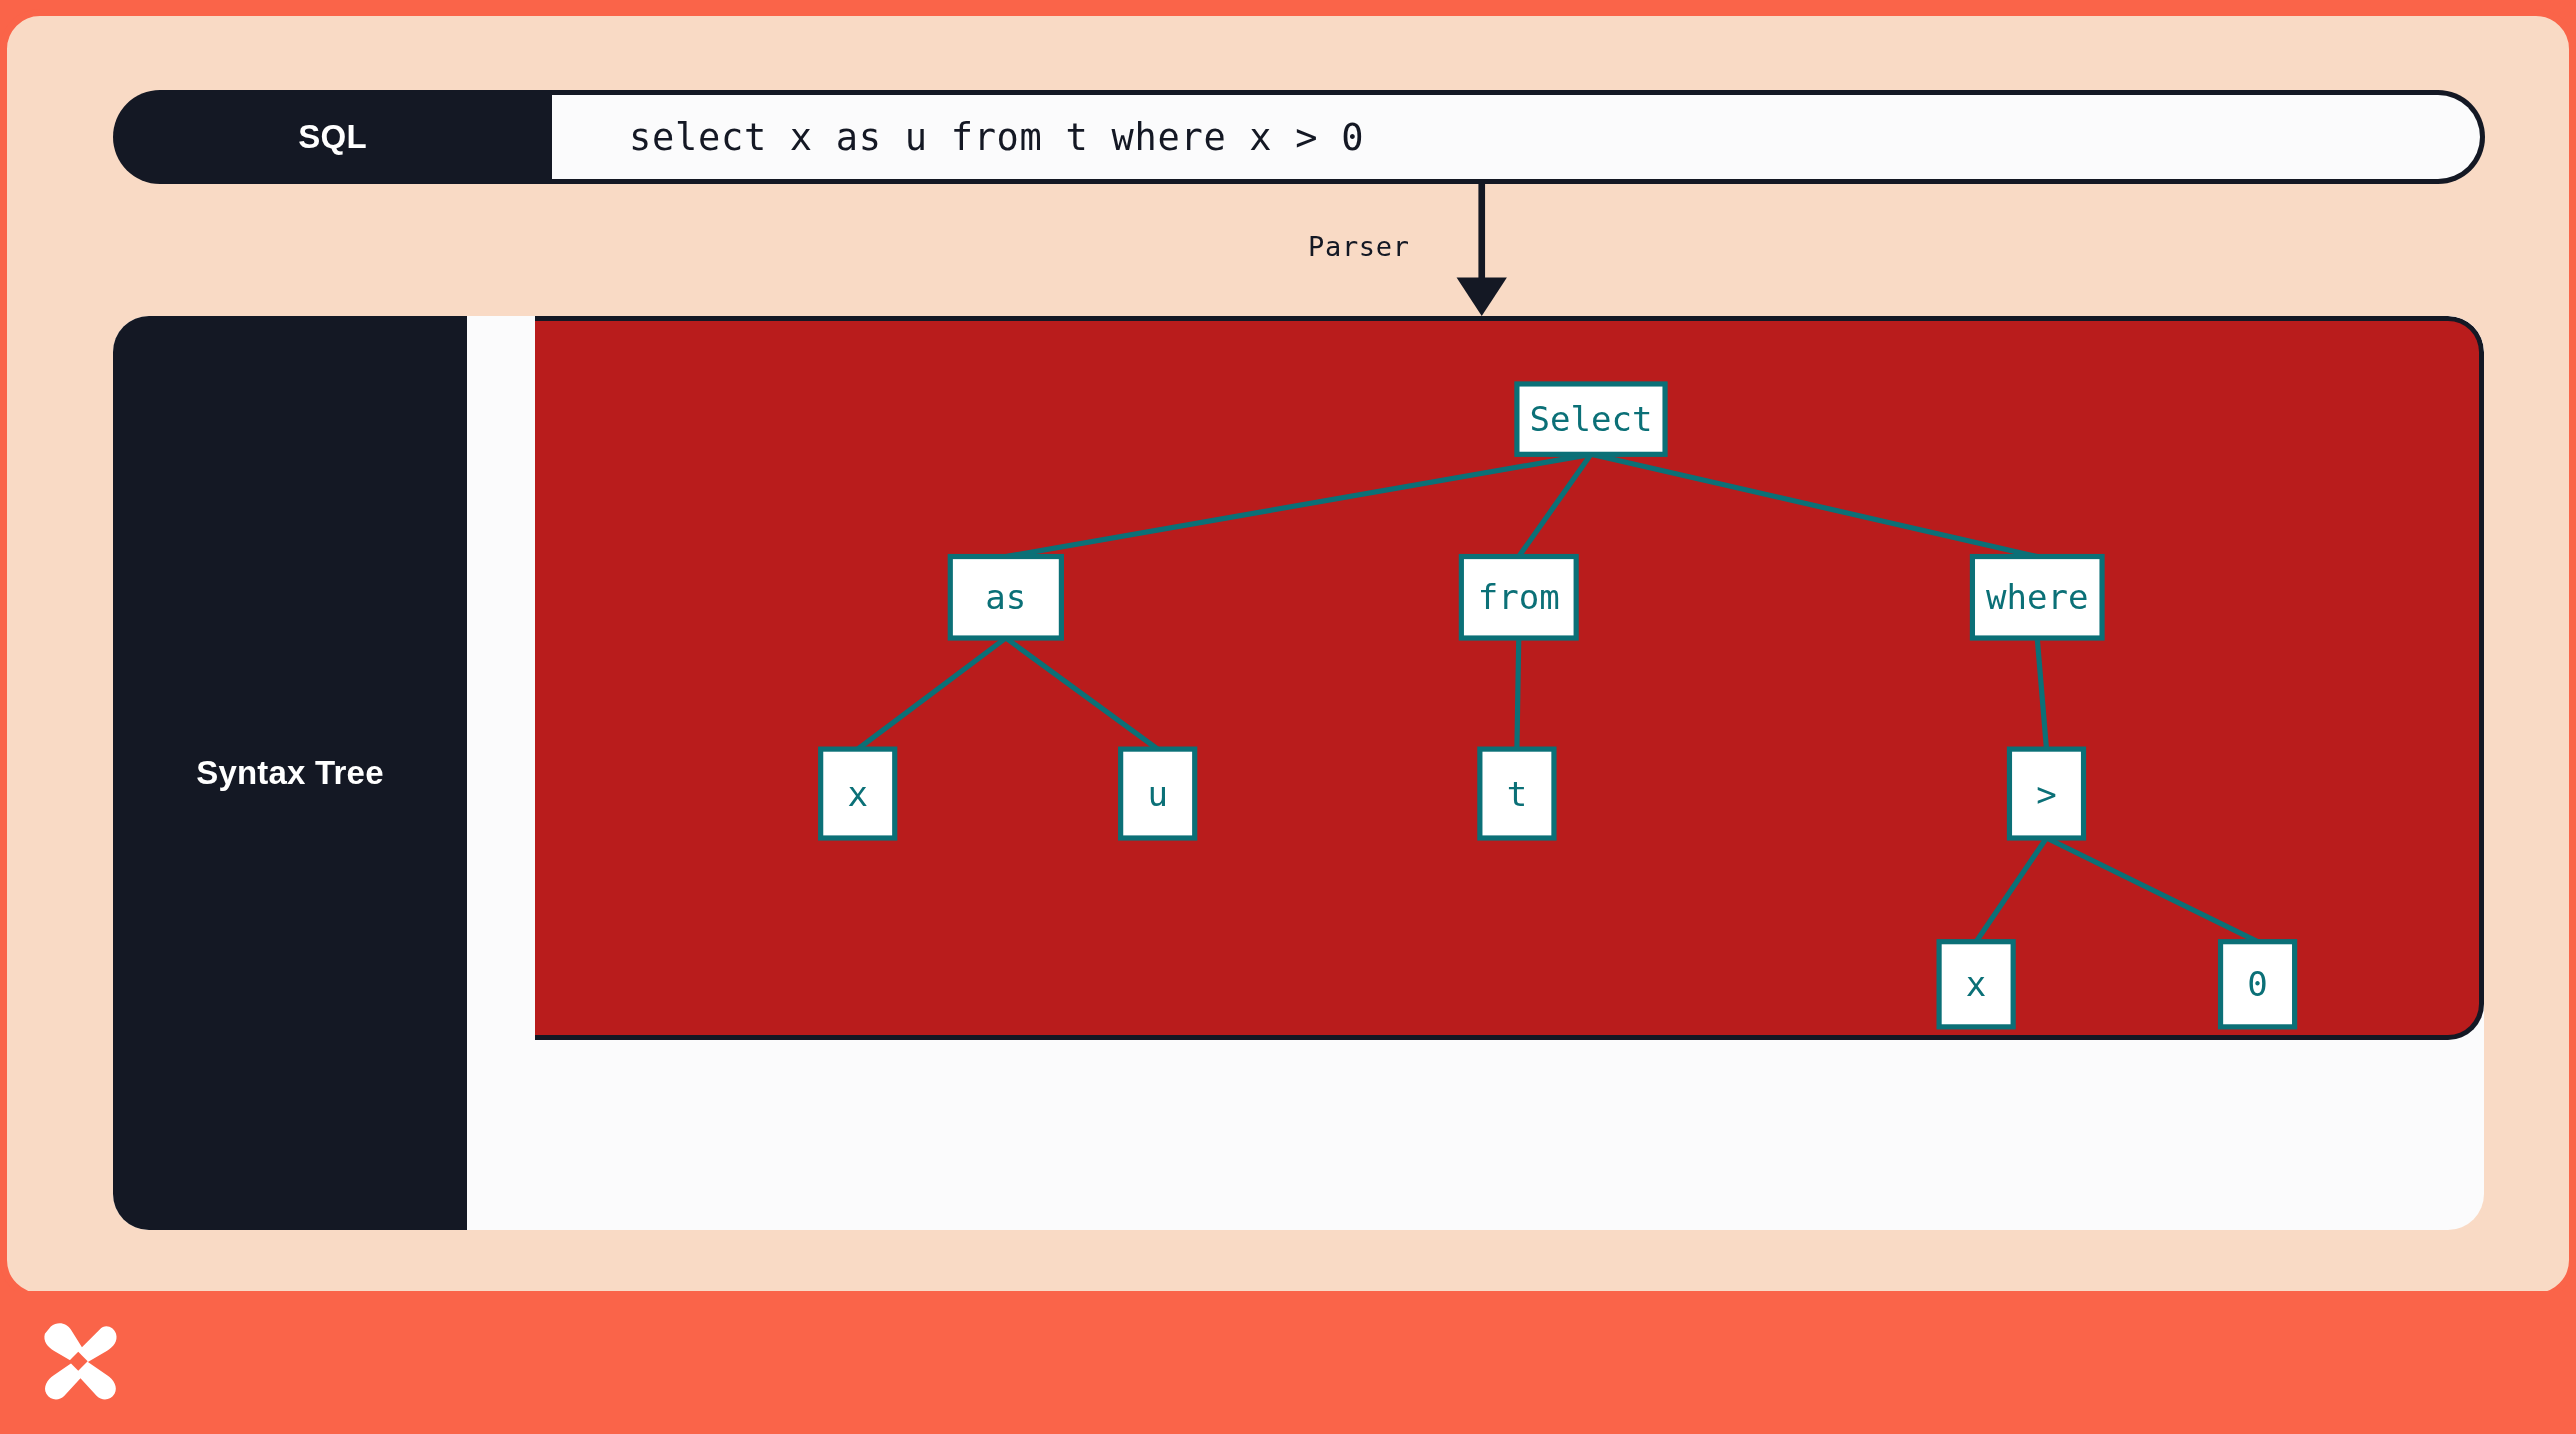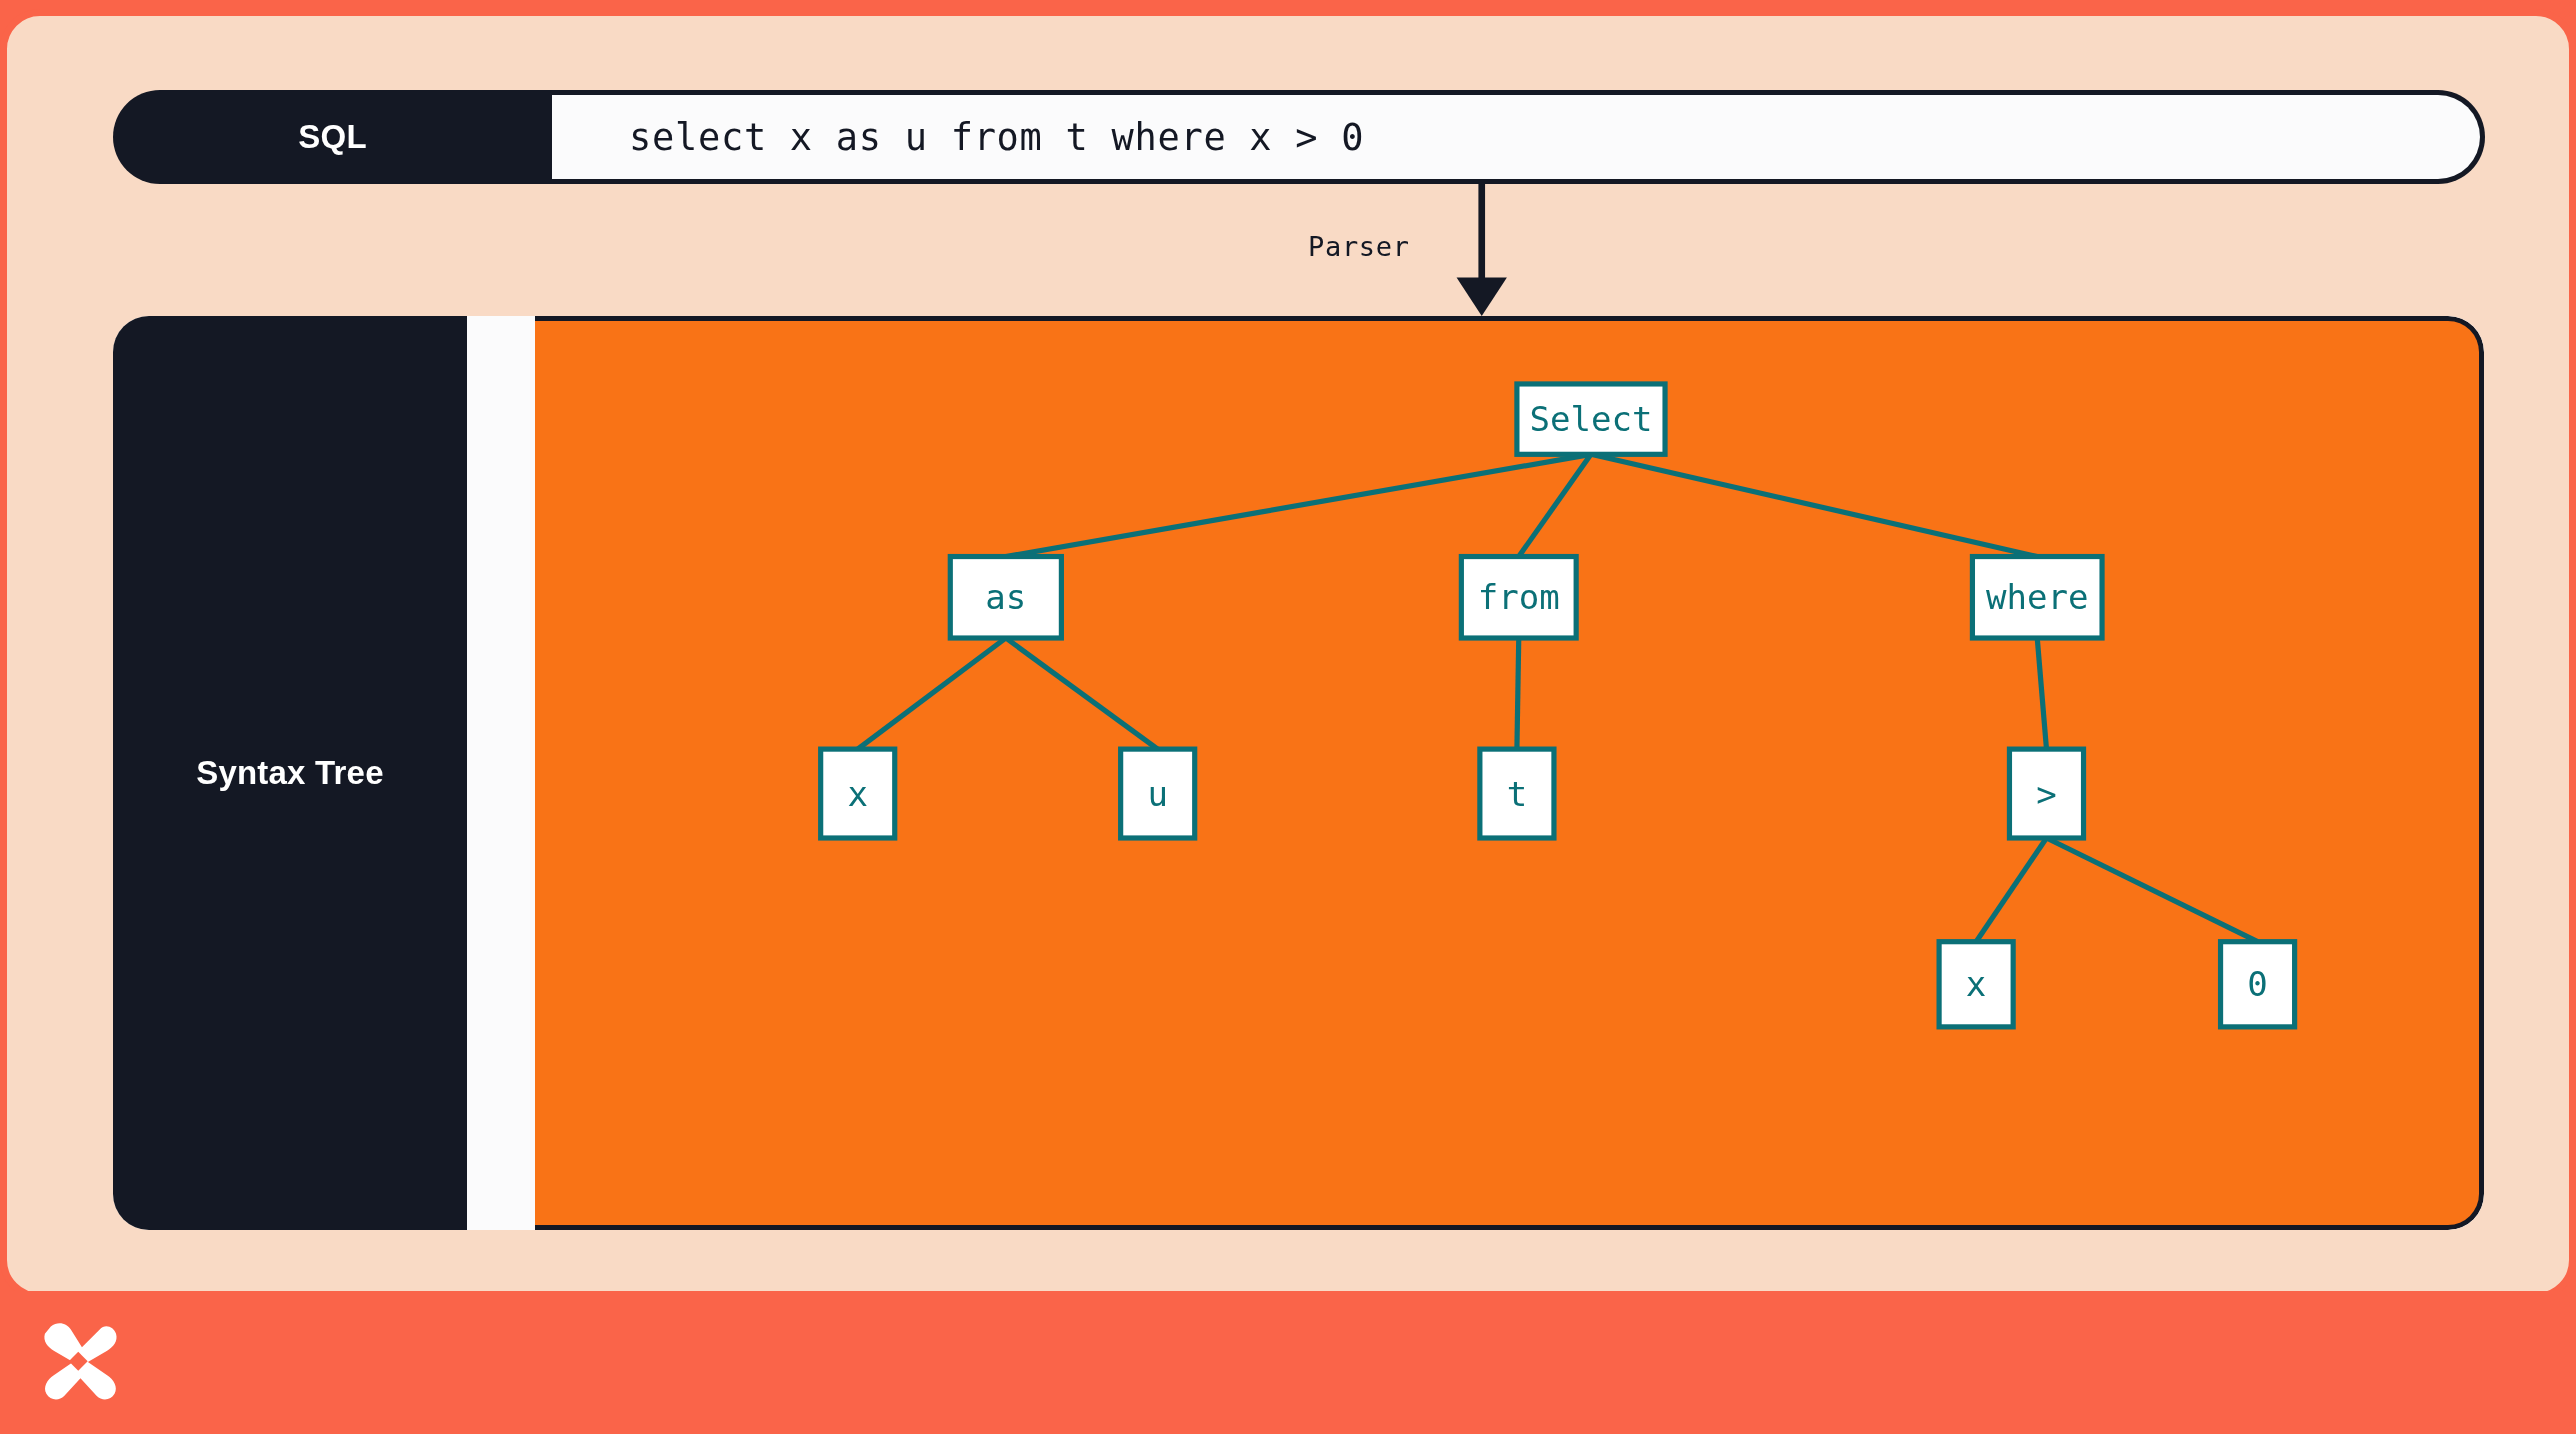--- a/index.html
+++ b/index.html
@@ -129,22 +129,22 @@
     font-size: 33px;
     font-weight: 700;
     letter-spacing: 0.2px;
   }
 
   #tree-canvas {
     position: absolute;
     left: 422px;
     top: 0;
     width: 1949px;
-    height: 914px;
-    background: #f97316;
+    height: 724px;
+    background: #b91c1c;
     border: 5.2px solid #141824;
     border-left: none;
     border-radius: 0 36px 36px 0;
     overflow: hidden;
   }
   #tree-svg { position: absolute; left: 0; top: 0; }
 
   .tree-node-label {
     font-family: "DejaVu Sans Mono", "Liberation Mono", monospace;
     font-size: 46px;

